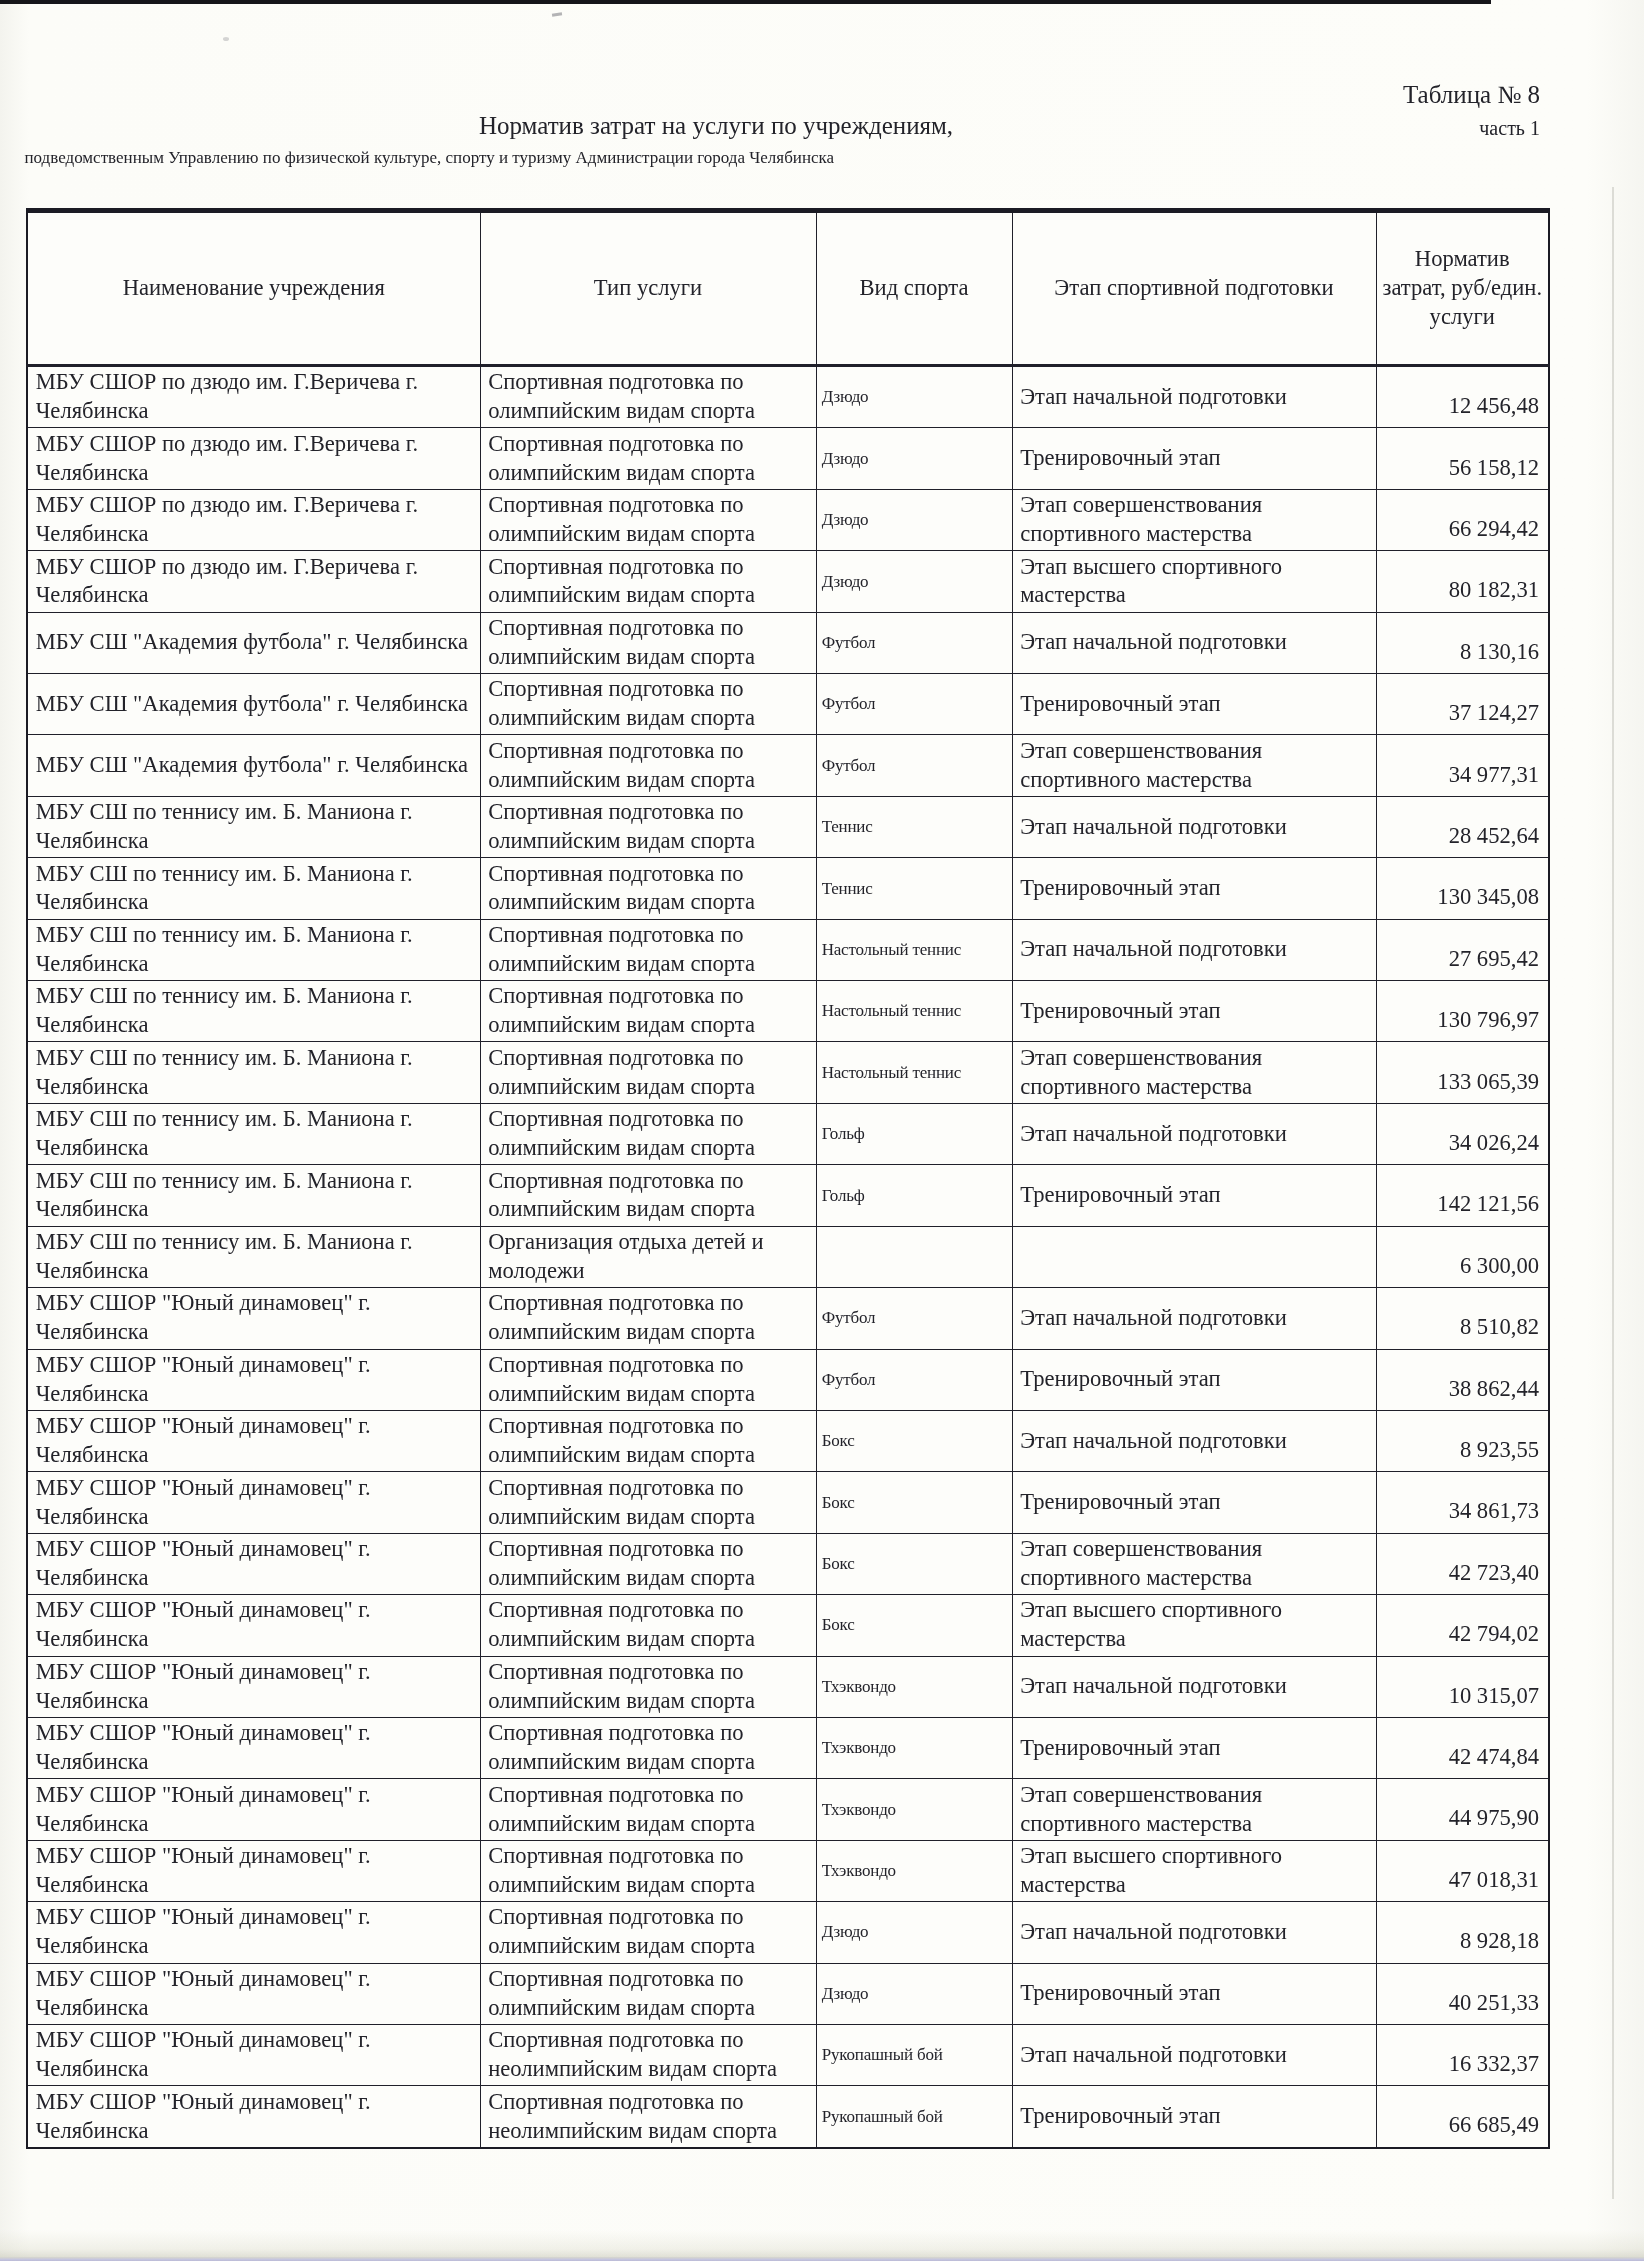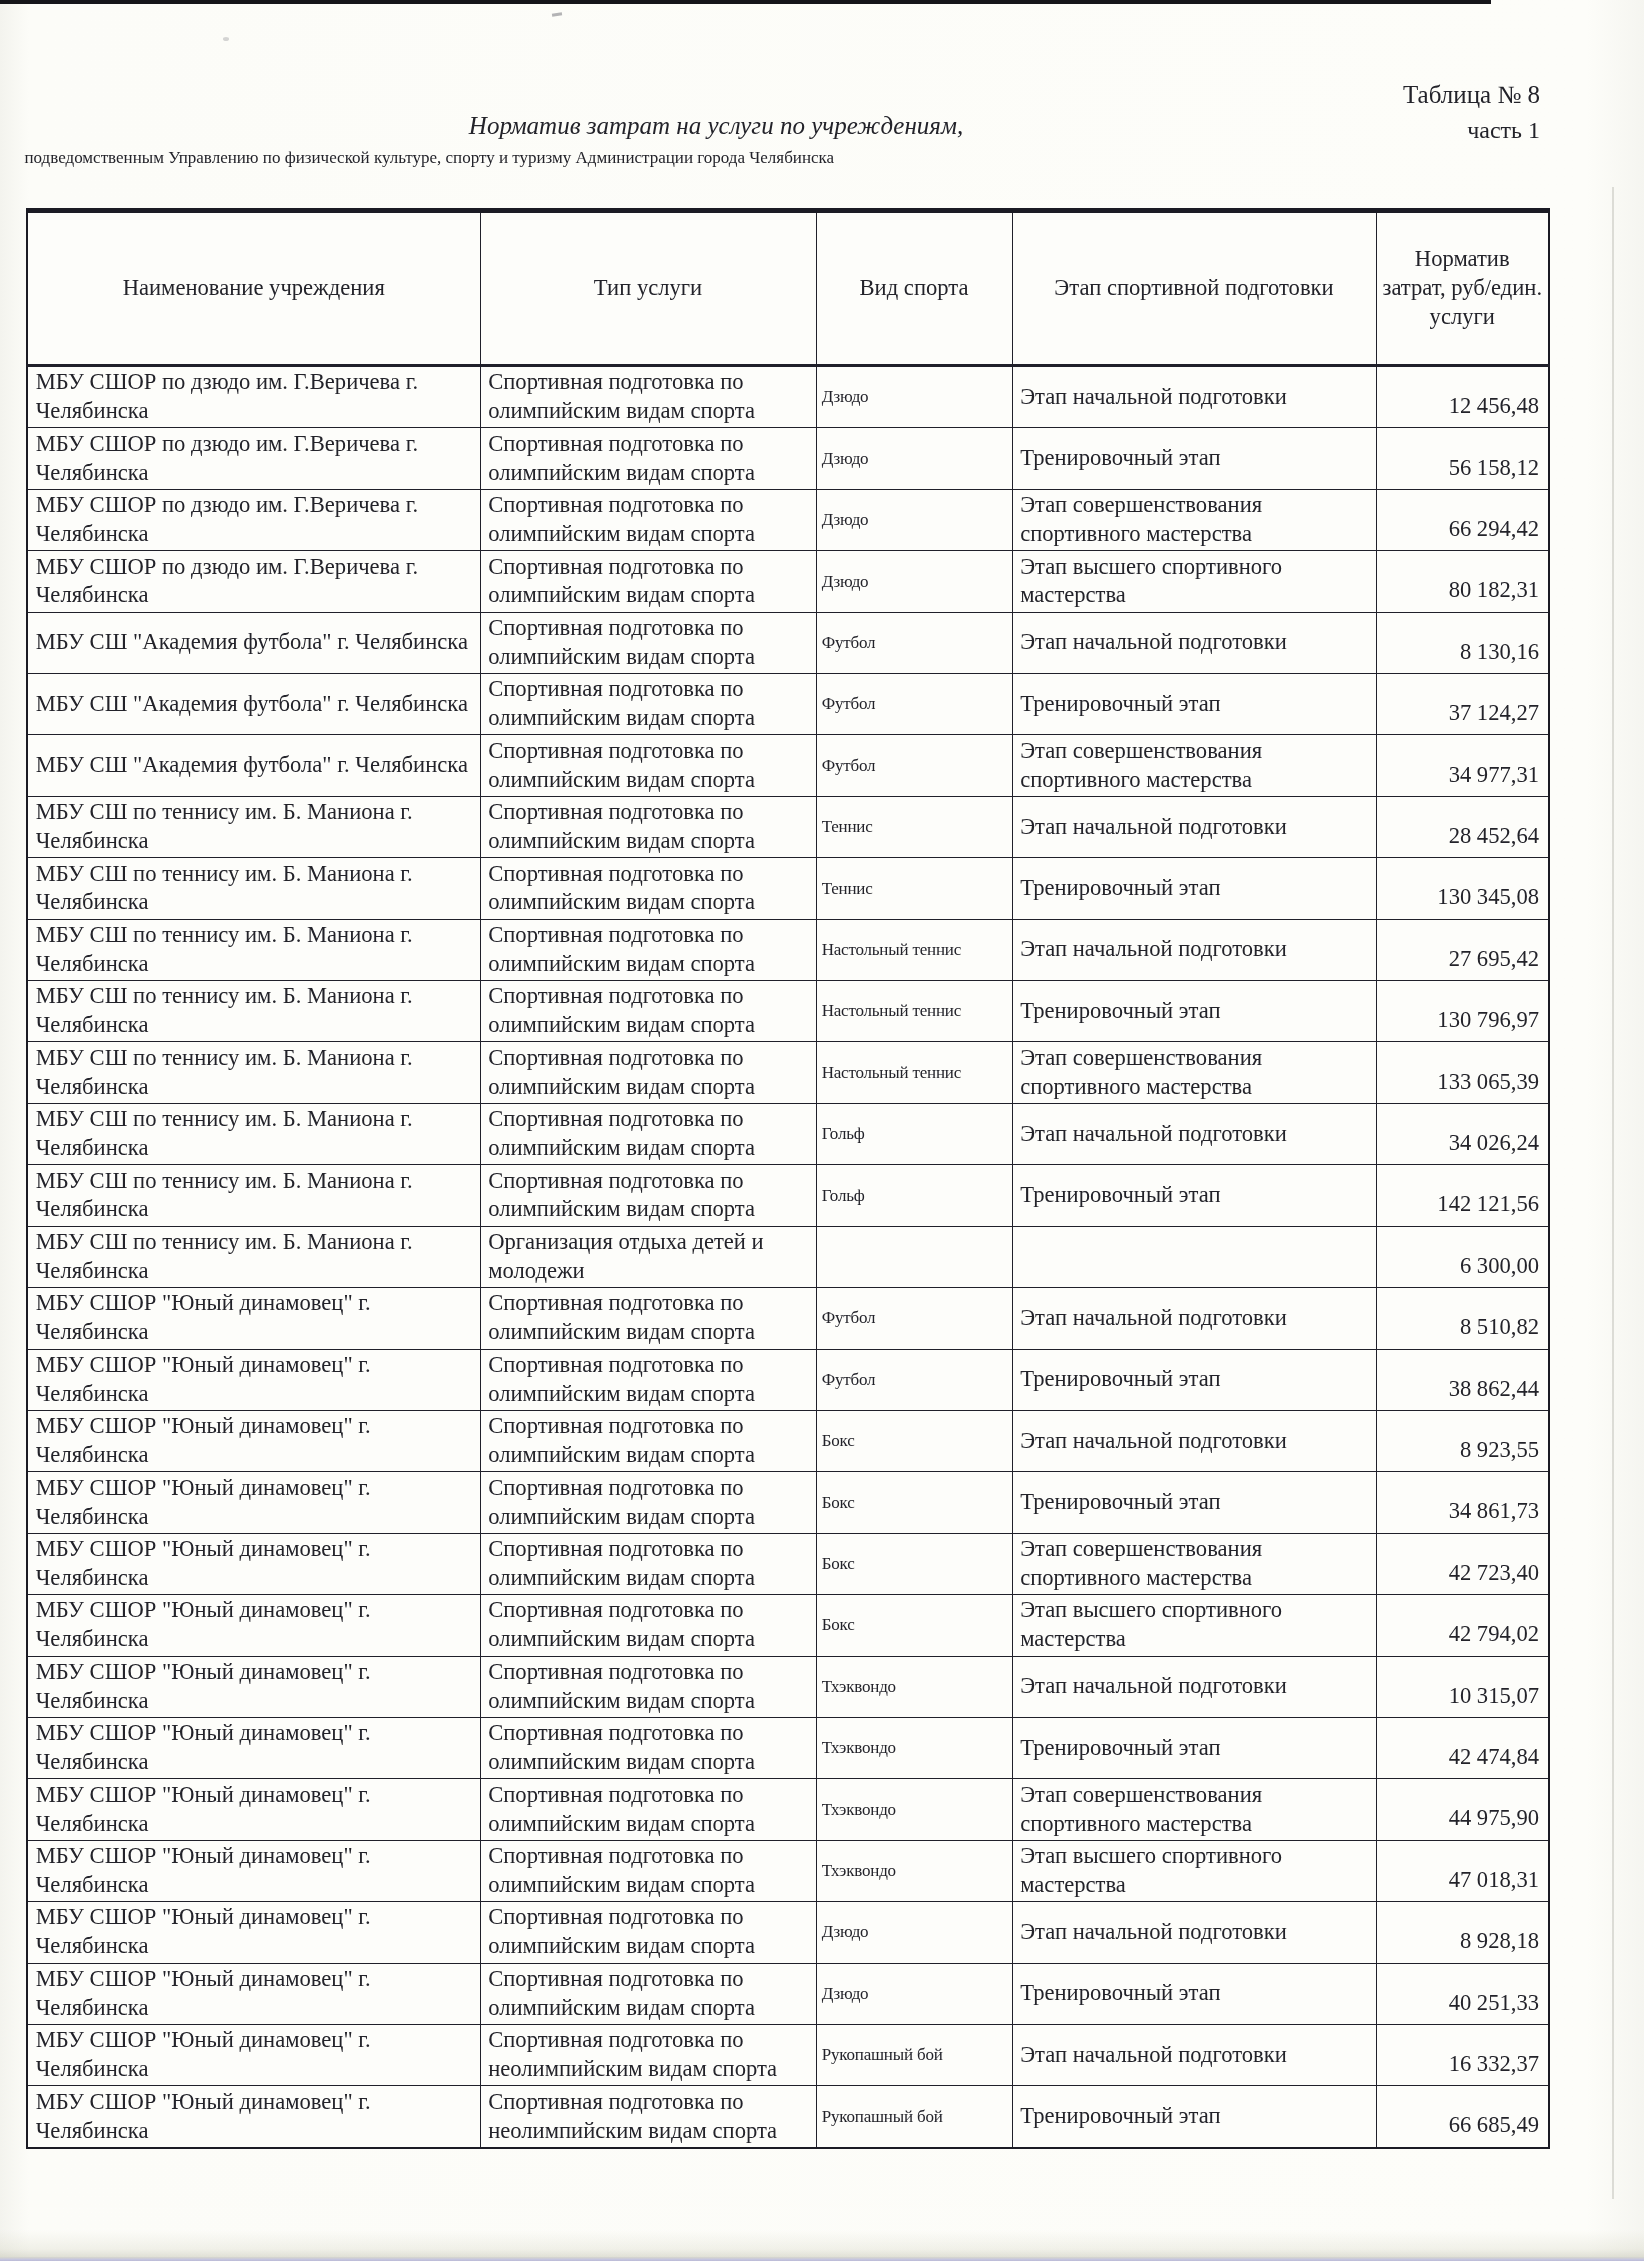--- a/index.html
+++ b/index.html
@@ -16,22 +16,22 @@
   }
   .scan-top-strip{position:absolute;top:0;left:0;width:1491px;height:3.9px;background:#15151a;}
   .scan-speck-1{position:absolute;top:13px;left:552px;width:10.3px;height:2.6px;background:rgba(90,90,100,.45);transform:rotate(-8deg);}
   .scan-speck-2{position:absolute;top:37px;left:223px;width:6.4px;height:3.9px;background:rgba(120,120,125,.3);border-radius:50%;}
   .scan-right-edge{position:absolute;top:187px;left:1612px;width:1.9px;height:2012px;background:rgba(160,160,148,.32);}
   .scan-bottom-band{position:absolute;left:0;right:0;bottom:4.5px;height:27px;
     background:linear-gradient(180deg,rgba(204,204,182,0) 0%,rgba(198,198,176,.22) 70%,rgba(178,178,158,.38) 100%);}
   .scan-bottom-line{position:absolute;left:0;right:0;bottom:0;height:4.5px;
     background:linear-gradient(180deg,#d8d8cc 0%,#c6c6df 60%,#b9b9d6 100%);}
   .table-label{position:absolute;top:81px;left:1303px;width:237px;text-align:right;font-size:25px;}
-  .part-label{position:absolute;top:117px;left:1303px;width:237px;text-align:right;font-size:24px;}
-  .title-line1{position:absolute;top:112px;left:0;width:1432px;text-align:center;font-size:25px;font-style:italic;}
+  .part-label{position:absolute;top:117px;left:1303px;width:237px;text-align:right;font-size:20px;}
+  .title-line1{position:absolute;top:112px;left:0;width:1432px;text-align:center;font-size:25px;}
   .title-line2{position:absolute;top:148px;left:24.5px;font-size:17px;}
   table.norm{
     position:absolute;left:26px;top:208px;width:1523px;
     border-collapse:collapse;table-layout:fixed;
     border:2.6px solid #1b1b24;border-top-width:5.2px;
     background:#fdfdfa;
   }
   .norm th,.norm td{
     border:1.3px solid #20202a;border-top-width:1.9px;border-bottom-width:1.9px;
     font-size:22.6px;font-weight:normal;line-height:1.28;

